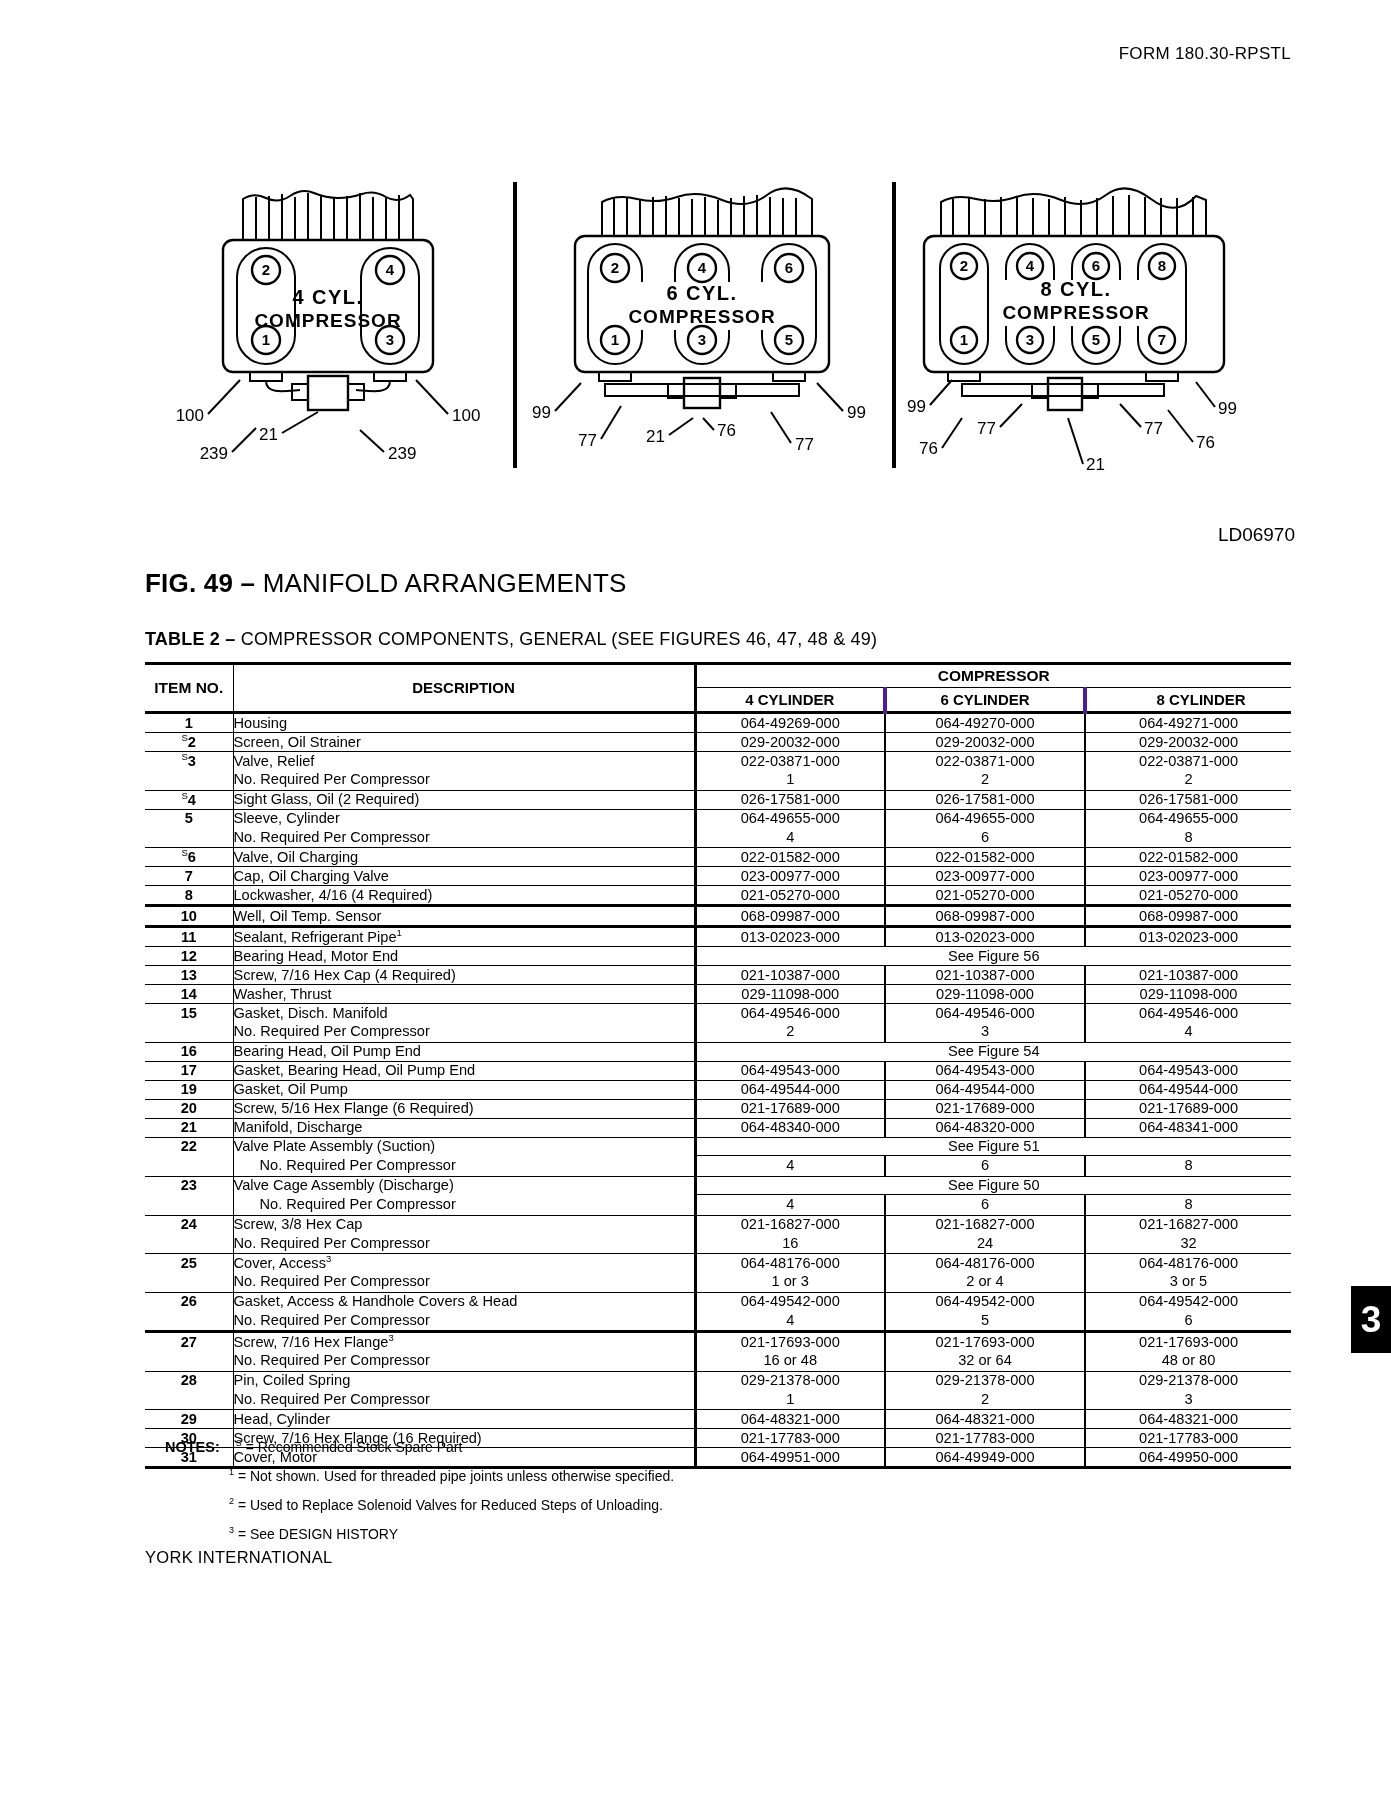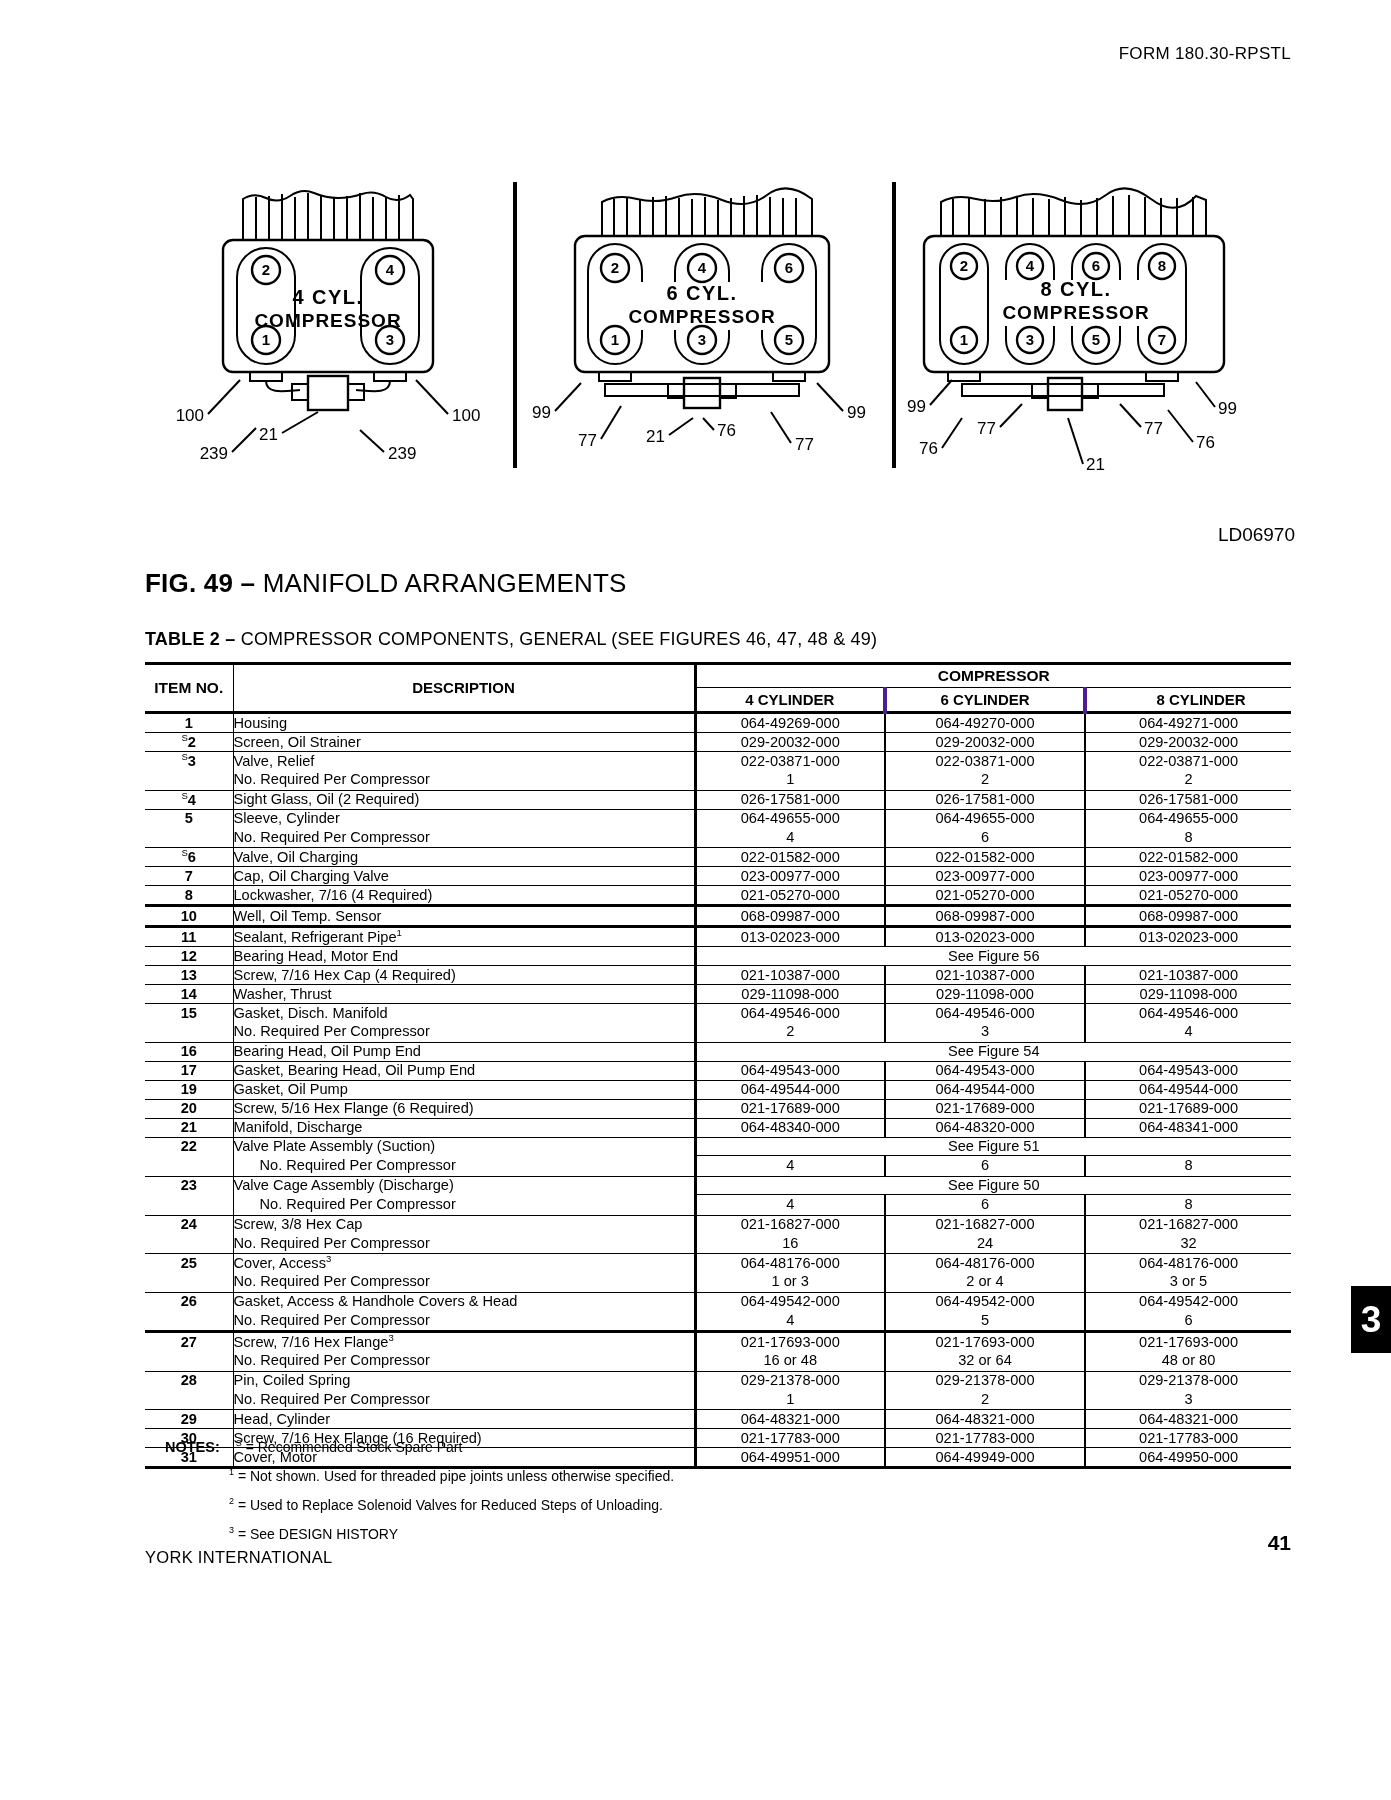--- a/index.html
+++ b/index.html
@@ -299,21 +299,21 @@
         </tr>
         <tr class="bt-thin">
           <td class="c-item"><span class="item-num">7</span></td>
           <td class="c-desc"><span>Cap, Oil Charging Valve</span></td>
           <td class="c-num">023-00977-000</td>
           <td class="c-num">023-00977-000</td>
           <td class="c-num">023-00977-000</td>
         </tr>
         <tr class="bt-thin">
           <td class="c-item"><span class="item-num">8</span></td>
-          <td class="c-desc"><span>Lockwasher, 7/16 (4 Required)</span></td>
+          <td class="c-desc"><span>Lockwasher, 4/16 (4 Required)</span></td>
           <td class="c-num">021-05270-000</td>
           <td class="c-num">021-05270-000</td>
           <td class="c-num">021-05270-000</td>
         </tr>
         <tr class="bt-thick">
           <td class="c-item"><span class="item-num">10</span></td>
           <td class="c-desc"><span>Well, Oil Temp. Sensor</span></td>
           <td class="c-num">068-09987-000</td>
           <td class="c-num">068-09987-000</td>
           <td class="c-num">068-09987-000</td>
@@ -522,16 +522,15 @@
       <sup>2</sup>
       <span>= Used to Replace Solenoid Valves for Reduced Steps of Unloading.</span>
     </div>
     <div class="note-line note-ind">
       <sup>3</sup>
       <span>= See DESIGN HISTORY</span>
     </div>
   </div>
 
   <div class="footer-company">YORK INTERNATIONAL</div>
-  <div class="page-number">41</div>
   <div class="side-tab">3</div>
 
 </div>
 
 </body></html>

